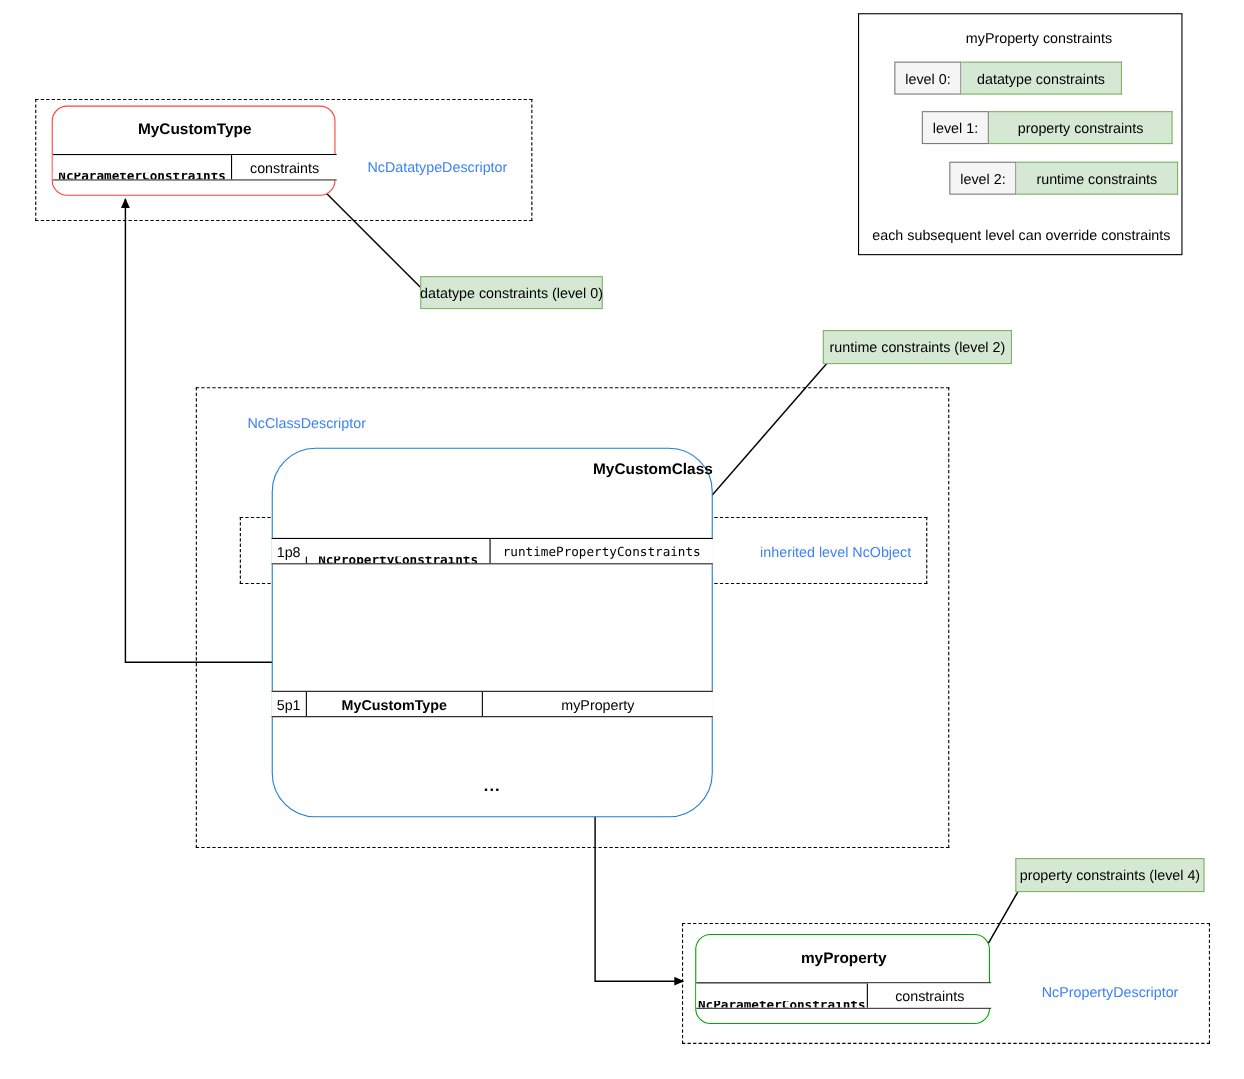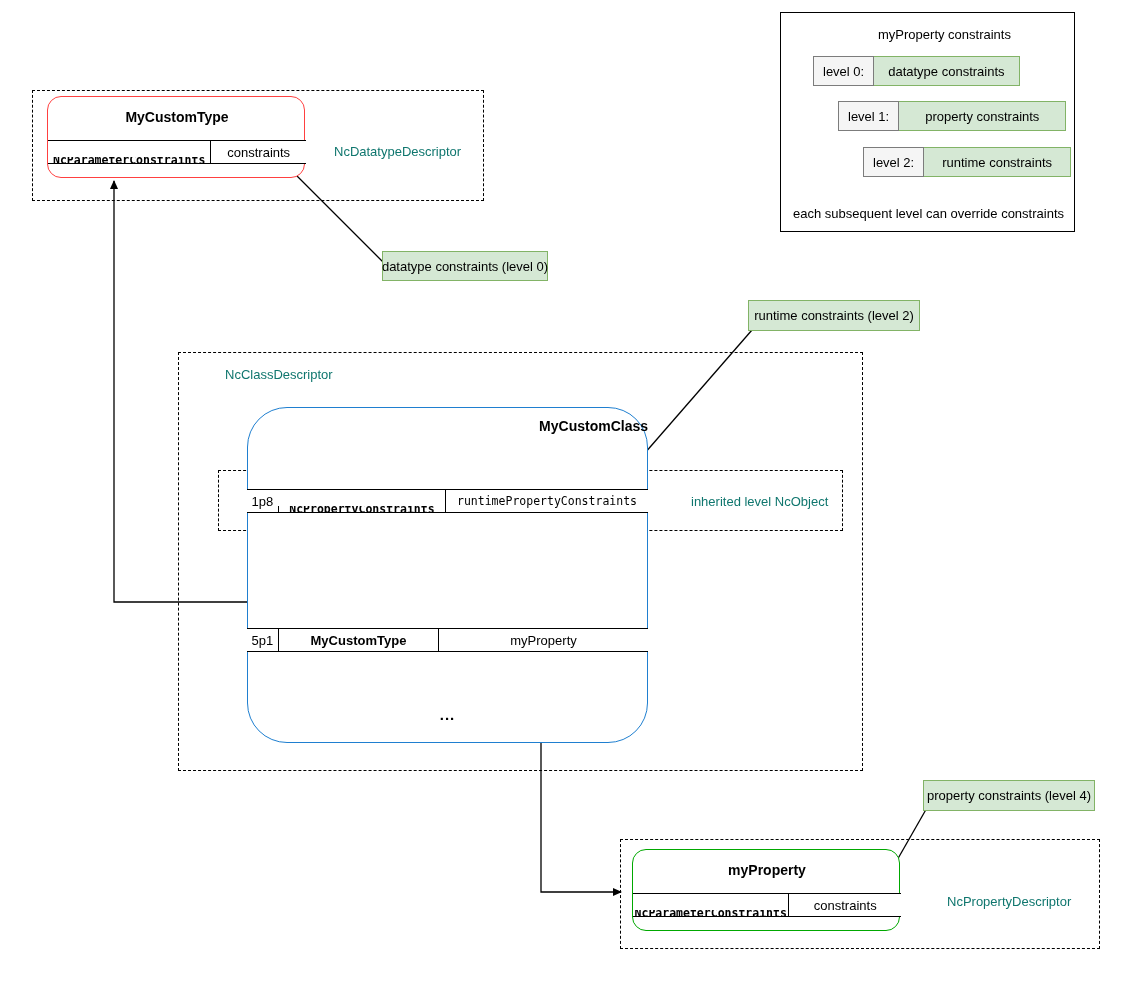--- a/index.html
+++ b/index.html
@@ -20,21 +20,21 @@
   }
   .abs { position: absolute; box-sizing: border-box; }
 
   
   .dashed-box {
     border: 1px dashed #000000;
     background: transparent;
   }
   .group-label {
     font-size: 13px;
-    color: #0f766e;
+    color: #3b82f6;
     white-space: nowrap;
   }
 
   
   .entity {
     border-radius: 14px;
     background: #ffffff;
   }
   .entity.red   { border: 1.5px solid #ff4040; }
   .entity.blue  { border: 1.5px solid #1f7fd0; border-radius: 40px; }
@@ -189,21 +189,21 @@
 
   <div class="abs callout" style="left:748px; top:300px; width:172px; height:31px;">
     <span>runtime constraints (level 2)</span>
   </div>
 
   <div class="abs callout" style="left:923px; top:780px; width:172px; height:31px;">
     <span>property constraints (level 4)</span>
   </div>
 
   <div class="abs dashed-box" style="left:178px; top:352px; width:685px; height:419px;"></div>
-  <div class="abs group-label" style="left:225px; top:367px;">NcClassDescriptor</div>
+  <div class="abs group-label" style="left:225px; top:377px;">NcClassDescriptor</div>
 
   <div class="abs dashed-box" style="left:218px; top:470px; width:625px; height:61px;"></div>
   <div class="abs group-label" style="left:691px; top:494px;">inherited level NcObject</div>
 
   <div class="abs entity blue" style="left:247px; top:407px; width:401px; height:336px;"></div>
   <div class="abs entity-title" style="left:247px; top:418px; width:401px;text-align:right;">MyCustomClass</div>
 
   <div class="member-row abs" style="left:247px; top:489px; width:401px;">
     <div class="member-cell idx" style="width:31px;">1p8</div>
     <div class="member-cell mono" style="width:167px;">NcPropertyConstraints</div>

